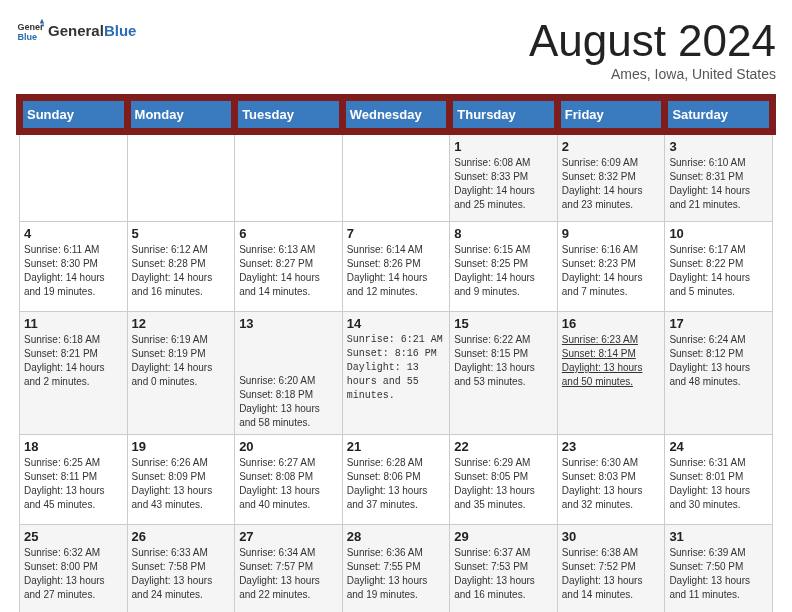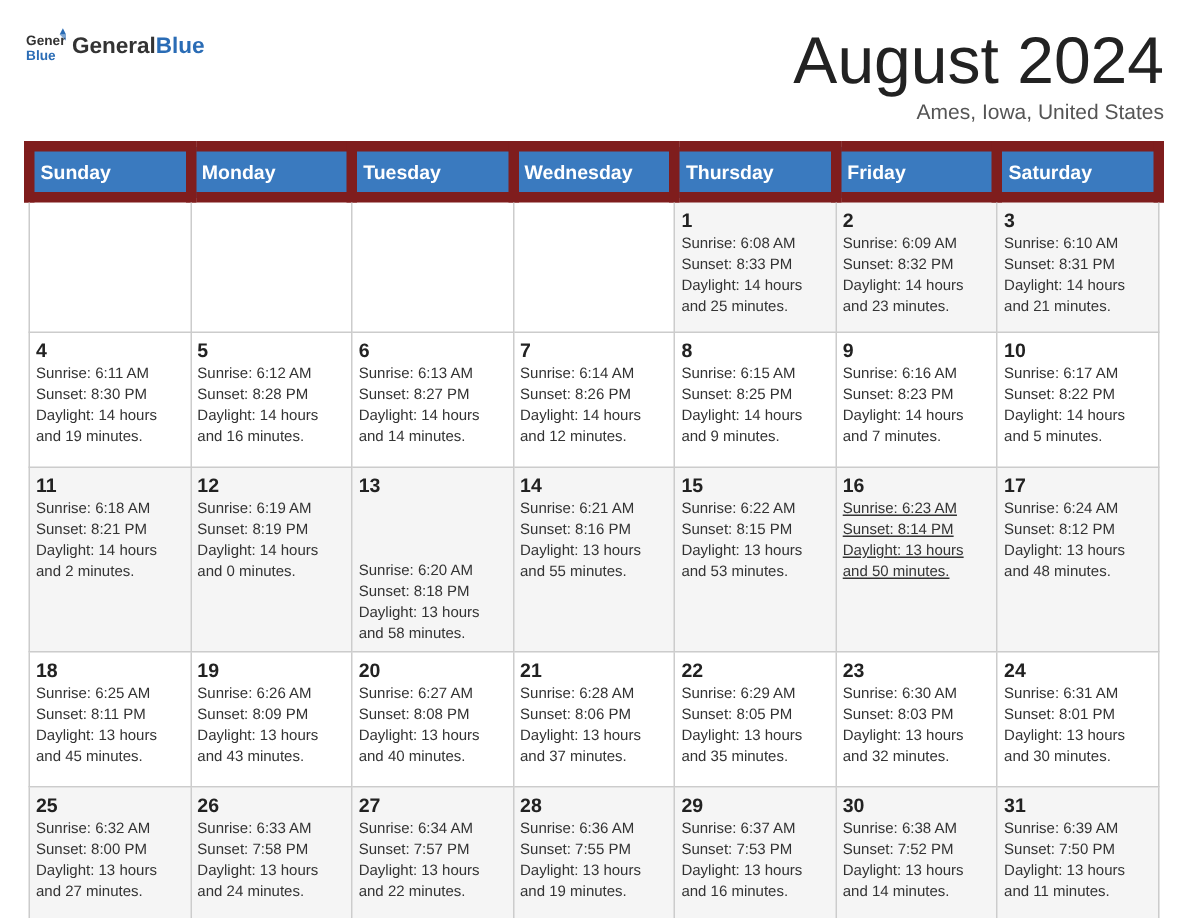--- a/index.html
+++ b/index.html
@@ -213,21 +213,21 @@
 Daylight: 14 hours and 0 minutes.</div>
         </td>
         <td>
           <span class="day-num">13</span>
           <div class="day-info" style="white-space: pre-line; margin-top: 43px;">Sunrise: 6:20 AM
 Sunset: 8:18 PM
 Daylight: 13 hours and 58 minutes.</div>
         </td>
         <td>
           <span class="day-num">14</span>
-          <div class="day-info" style="white-space: pre-line;">Sunrise: 6:21 AM
+          <div class="day-info" style="white-space: pre-line; font-family: Liberation Mono, monospace;">Sunrise: 6:21 AM
 Sunset: 8:16 PM
 Daylight: 13 hours and 55 minutes.</div>
         </td>
         <td>
           <span class="day-num">15</span>
           <div class="day-info" style="white-space: pre-line;">Sunrise: 6:22 AM
 Sunset: 8:15 PM
 Daylight: 13 hours and 53 minutes.</div>
         </td>
         <td>

